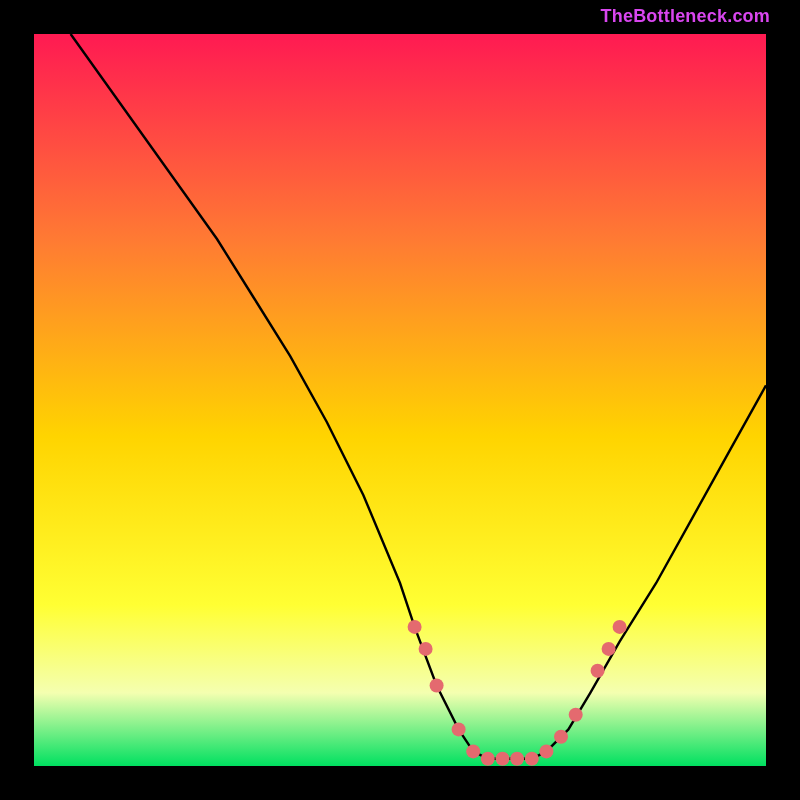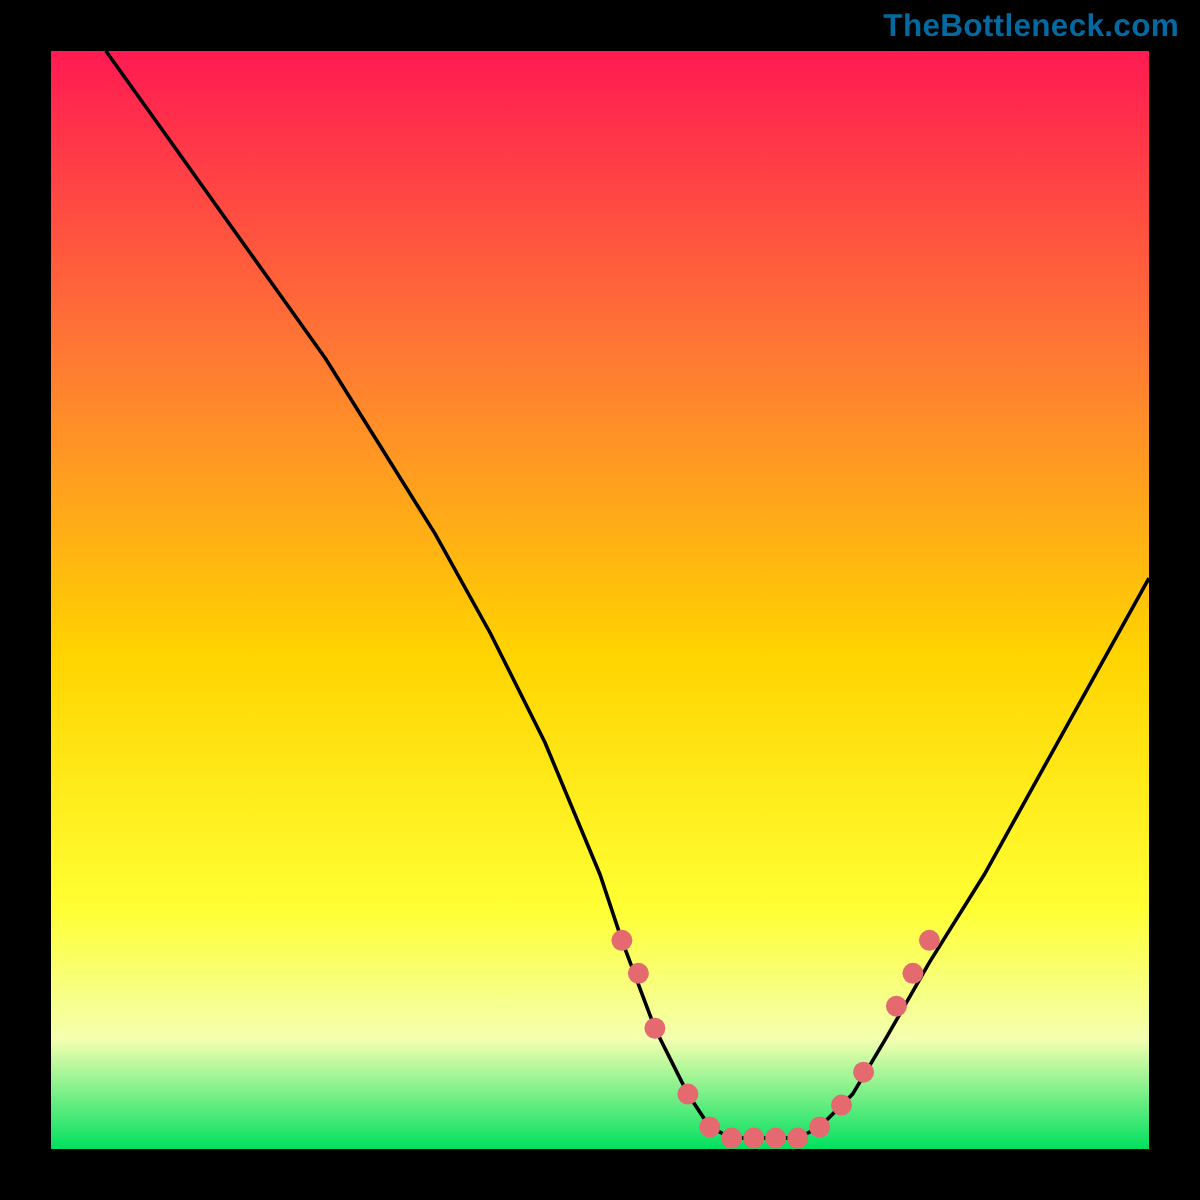--- a/index.html
+++ b/index.html
@@ -13,23 +13,23 @@
   }
   .frame {
     position: relative;
     width: 800px;
     height: 800px;
     background: #000;
   }
   .watermark {
     position: absolute;
     top: 6px;
-    right: 14px;
-    color: #0369a1;
-    font-size: 21px;
+    right: 30px;
+    color: #d946ef;
+    font-size: 18px;
     font-weight: 600;
     letter-spacing: 0.2px;
     z-index: 20;
   }
   svg {
     position: absolute;
     top: 0;
     left: 0;
   }
 </style>

